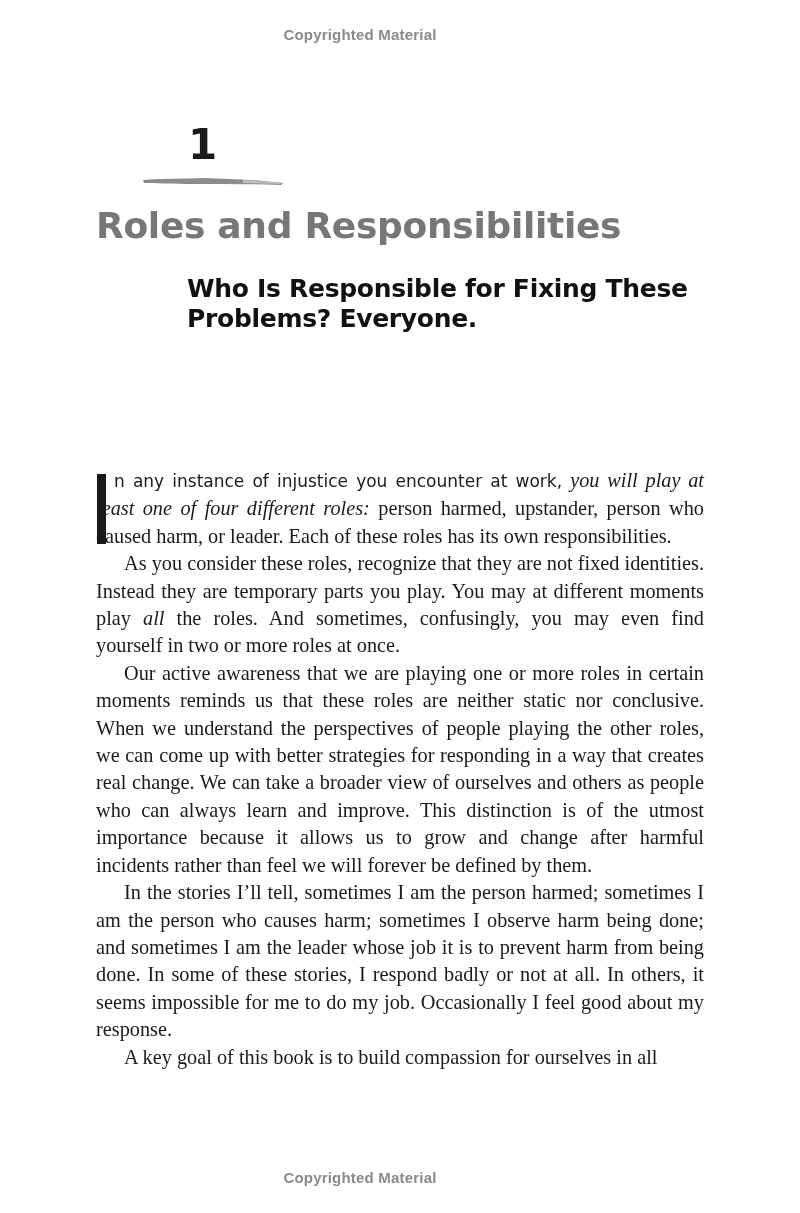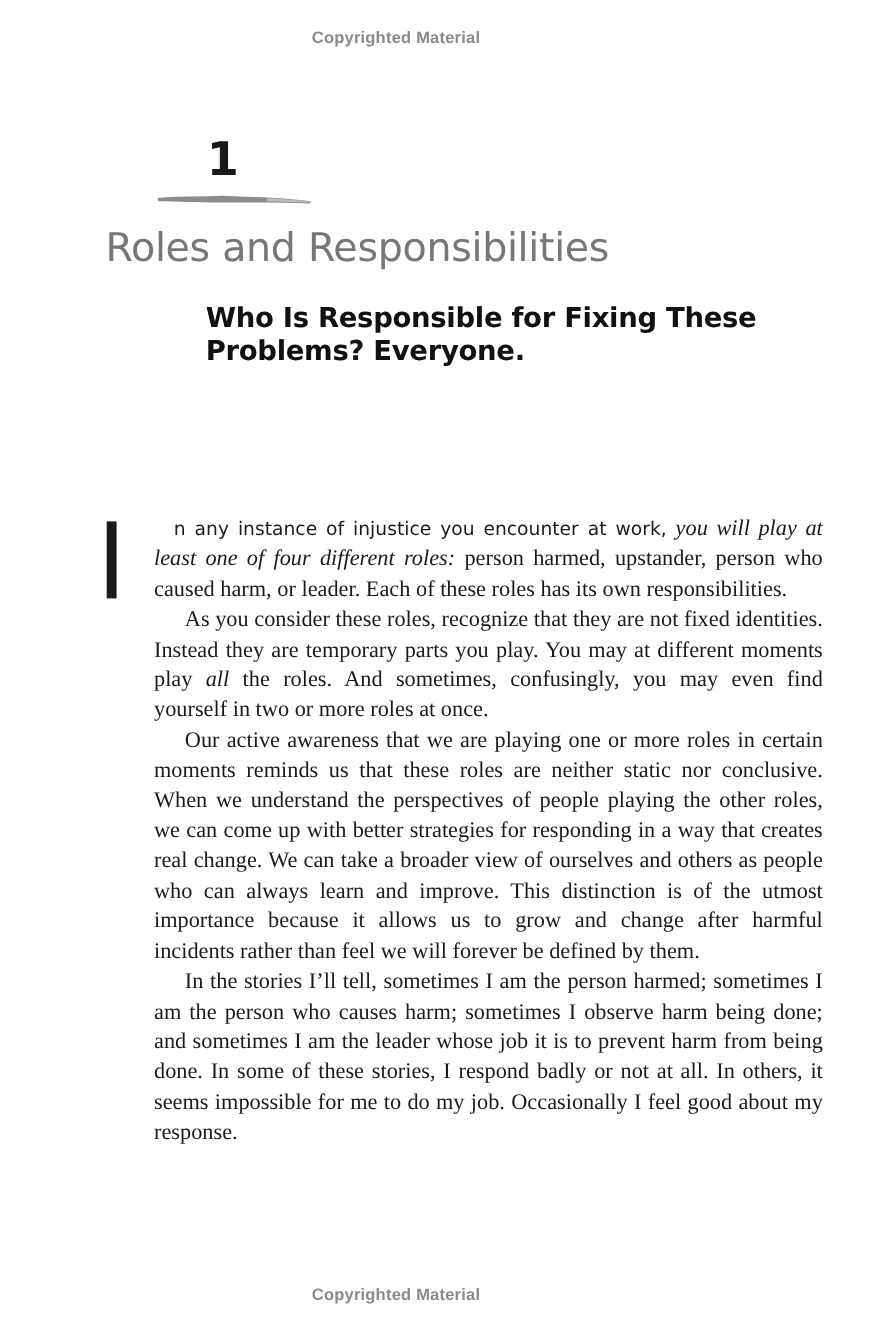--- a/index.html
+++ b/index.html
@@ -2,23 +2,23 @@
 <html><head>
 <meta charset="utf-8">
 <style>
   html, body { margin:0; padding:0; background:#ffffff; }
   body { width:800px; height:1213px; position:relative; overflow:hidden; font-family:"Liberation Serif", serif; color:#1a1a1a; }
   .copyright { position:absolute; left:0; width:720px; text-align:center; font-family:"Liberation Sans", sans-serif; font-size:15px; color:#8a8a8a; font-weight:bold; letter-spacing:0.2px; }
   .copyright.top { top:26px; }
   .copyright.bottom { top:1169px; }
   .chapter-num { position:absolute; left:188px; top:120px; font-family:"DejaVu Sans", sans-serif; font-size:42px; font-weight:bold; color:#1a1a1a; }
   .brush { position:absolute; left:143px; top:176px; width:140px; height:10px; }
-  .chapter-title { position:absolute; left:96px; top:205px; font-family:"DejaVu Sans", sans-serif; font-size:36px; font-weight:normal; color:#777777; letter-spacing:-0.3px; }
+  .chapter-title { position:absolute; left:96px; top:205px; font-family:"DejaVu Sans", sans-serif; font-size:36px; font-weight:bold; color:#777777; letter-spacing:-0.3px; }
   .subtitle { position:absolute; left:187px; top:274px; width:520px; font-family:"DejaVu Sans", sans-serif; font-weight:bold; font-size:25px; line-height:30px; color:#111111; letter-spacing:-0.3px; }
-  .body { position:absolute; left:96px; top:467px; width:608px; font-size:20.3px; line-height:27.4px; text-align:justify;margin-left:44px; }
+  .body { position:absolute; left:96px; top:467px; width:608px; font-size:20.3px; line-height:27.4px; text-align:justify; }
   .body p { margin:0; text-indent:28px; }
   .body p.first { text-indent:0; position:relative; padding-left:0; }
   .dropcap-bar { position:absolute; left:97px; top:474px; width:9px; height:70px; background:#1a1a1a; }
   .lead-in { font-family:"DejaVu Sans", sans-serif; font-size:17px; }
 </style>
 </head>
 <body>
 
 <div class="copyright top">Copyrighted Material</div>
 
@@ -35,15 +35,16 @@
 
 <div class="dropcap-bar"></div>
 
 <div class="body">
   <p class="first">
     <span style="display:inline-block;width:18px;"></span><span class="lead-in">n any instance of injustice you encounter at work, </span><em>you will play at least one of four different roles:</em><span> person harmed, upstander, person who caused harm, or leader. Each of these roles has its own responsibilities.</span>
   </p>
   <p><span>As you consider these roles, recognize that they are not fixed identities. Instead they are temporary parts you play. You may at different moments play </span><em>all</em><span> the roles. And sometimes, confusingly, you may even find yourself in two or more roles at once.</span></p>
   <p>Our active awareness that we are playing one or more roles in certain moments reminds us that these roles are neither static nor conclusive. When we understand the perspectives of people playing the other roles, we can come up with better strategies for responding in a way that creates real change. We can take a broader view of ourselves and others as people who can always learn and improve. This distinction is of the utmost importance because it allows us to grow and change after harmful incidents rather than feel we will forever be defined by them.</p>
   <p>In the stories I’ll tell, sometimes I am the person harmed; sometimes I am the person who causes harm; sometimes I observe harm being done; and sometimes I am the leader whose job it is to prevent harm from being done. In some of these stories, I respond badly or not at all. In others, it seems impossible for me to do my job. Occasionally I feel good about my response.</p>
+  <p>A key goal of this book is to build compassion for ourselves in all</p>
 </div>
 
 <div class="copyright bottom">Copyrighted Material</div>
 
 </body></html>

